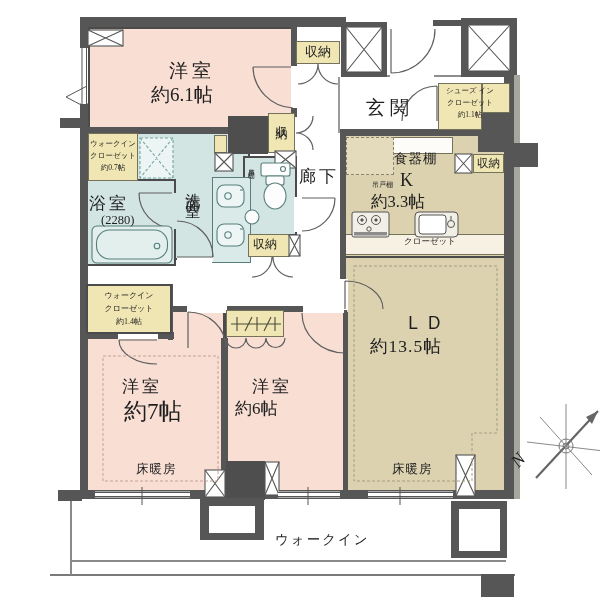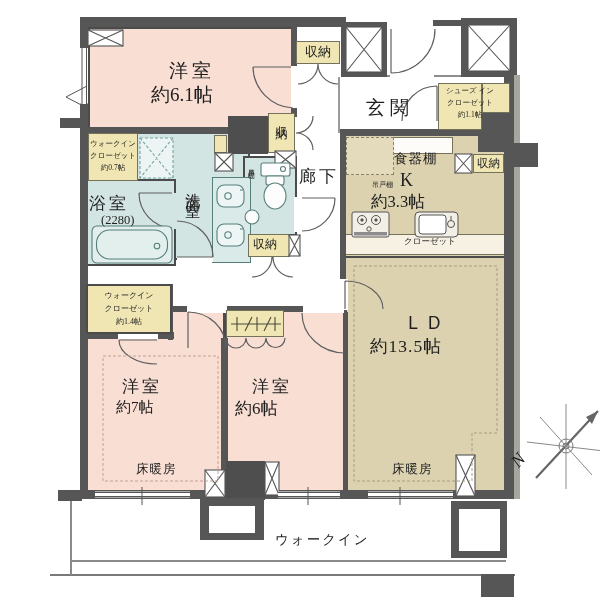--- a/index.html
+++ b/index.html
@@ -259,21 +259,21 @@
   <div class="lbl z50" style="left:370px;top:337px;font-size:17.5px;letter-spacing:1px;">約13.5帖</div>
   <div class="lbl z50" style="left:392px;top:462px;font-size:12.5px;letter-spacing:1px;">床暖房</div>
 
   <div class="lbl sm z50" style="left:90px;top:290px;width:78px;font-size:8px;">
     <div>ウォークイン</div>
     <div>クローゼット</div>
     <div>約1.4帖</div>
   </div>
 
   <div class="lbl z50" style="left:122px;top:377px;font-size:17px;letter-spacing:3px;">洋室</div>
-  <div class="lbl z50" style="left:116px;top:399px;font-size:15px;">約7帖</div>
+  <div class="lbl z50" style="left:124px;top:399px;font-size:23px;">約7帖</div>
   <div class="lbl z50" style="left:136px;top:462px;font-size:12.5px;letter-spacing:1px;">床暖房</div>
 
   <div class="lbl z50" style="left:252px;top:377px;font-size:17px;letter-spacing:3px;">洋室</div>
   <div class="lbl z50" style="left:235px;top:399px;font-size:17px;">約6帖</div>
 
   <div class="lbl z50" style="left:275px;top:532px;font-size:13.5px;letter-spacing:2px;">ウォークイン</div>
 
   <div class="lbl z50" style="left:512px;top:450px;font-size:18px;font-style:italic;transform:rotate(-48deg);">N</div>
 
 </div>

